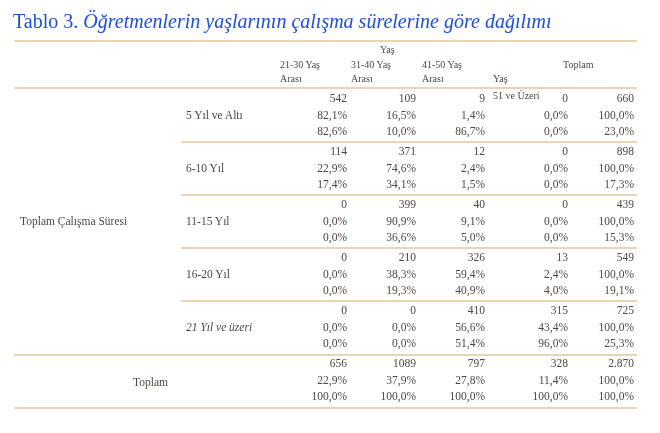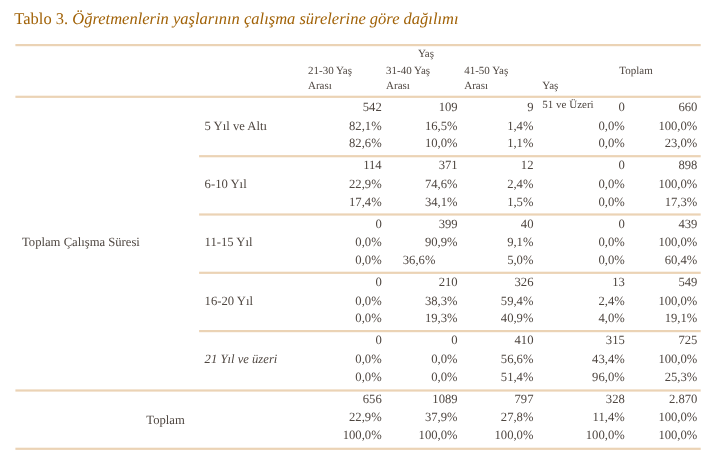--- a/index.html
+++ b/index.html
@@ -3,21 +3,21 @@
 <meta charset="utf-8">
 <style>
   html, body { margin: 0; padding: 0; background: #ffffff; }
   body {
     width: 660px; height: 433px; position: relative; overflow: hidden;
     font-family: "Liberation Serif", "DejaVu Serif", serif;
     color: #4e4640;
   }
   .caption {
     position: absolute; left: 13px; top: 10px;
-    font-size: 15px; color: #a16207; white-space: nowrap;
+    font-size: 20px; color: #1d4ed8; white-space: nowrap;
   }
   .caption .italic { font-style: italic; }
   .hline { position: absolute; height: 2px; background: #ebd3b5; }
   .txt { position: absolute; font-size: 11.5px; white-space: nowrap; line-height: 14px; }
   .r { text-align: right; }
   .hdr { position: absolute; font-size: 10px; text-align: left; line-height: 13px; }
 </style>
 </head>
 <body>
 
@@ -45,21 +45,21 @@
     <div class="txt r" style="left: 415px; width: 70px; top: 91px;">9</div>
     <div class="txt r" style="left: 498px; width: 70px; top: 91px;">0</div>
     <div class="txt r" style="left: 564px; width: 70px; top: 91px;">660</div>
     <div class="txt r" style="left: 277px; width: 70px; top: 107.5px;">82,1%</div>
     <div class="txt r" style="left: 346px; width: 70px; top: 107.5px;">16,5%</div>
     <div class="txt r" style="left: 415px; width: 70px; top: 107.5px;">1,4%</div>
     <div class="txt r" style="left: 498px; width: 70px; top: 107.5px;">0,0%</div>
     <div class="txt r" style="left: 564px; width: 70px; top: 107.5px;">100,0%</div>
     <div class="txt r" style="left: 277px; width: 70px; top: 124px;">82,6%</div>
     <div class="txt r" style="left: 346px; width: 70px; top: 124px;">10,0%</div>
-    <div class="txt r" style="left: 415px; width: 70px; top: 124px;">1,1%</div>
+    <div class="txt r" style="left: 415px; width: 70px; top: 124px;">86,7%</div>
     <div class="txt r" style="left: 498px; width: 70px; top: 124px;">0,0%</div>
     <div class="txt r" style="left: 564px; width: 70px; top: 124px;">23,0%</div>
     <div class="hline" style="left: 181px; width: 456px; top: 141px;"></div>
     <div class="txt" style="left: 186px; top: 161px;">6-10 Yıl</div>
     <div class="txt r" style="left: 277px; width: 70px; top: 144px;">114</div>
     <div class="txt r" style="left: 346px; width: 70px; top: 144px;">371</div>
     <div class="txt r" style="left: 415px; width: 70px; top: 144px;">12</div>
     <div class="txt r" style="left: 498px; width: 70px; top: 144px;">0</div>
     <div class="txt r" style="left: 564px; width: 70px; top: 144px;">898</div>
     <div class="txt r" style="left: 277px; width: 70px; top: 160.5px;">22,9%</div>
@@ -78,24 +78,24 @@
     <div class="txt r" style="left: 346px; width: 70px; top: 197px;">399</div>
     <div class="txt r" style="left: 415px; width: 70px; top: 197px;">40</div>
     <div class="txt r" style="left: 498px; width: 70px; top: 197px;">0</div>
     <div class="txt r" style="left: 564px; width: 70px; top: 197px;">439</div>
     <div class="txt r" style="left: 277px; width: 70px; top: 213.5px;">0,0%</div>
     <div class="txt r" style="left: 346px; width: 70px; top: 213.5px;">90,9%</div>
     <div class="txt r" style="left: 415px; width: 70px; top: 213.5px;">9,1%</div>
     <div class="txt r" style="left: 498px; width: 70px; top: 213.5px;">0,0%</div>
     <div class="txt r" style="left: 564px; width: 70px; top: 213.5px;">100,0%</div>
     <div class="txt r" style="left: 277px; width: 70px; top: 230px;">0,0%</div>
-    <div class="txt r" style="left: 346px; width: 70px; top: 230px; text-align: center;">36,6%</div>
+    <div class="txt r" style="left: 346px; width: 70px; top: 230px;">36,6%</div>
     <div class="txt r" style="left: 415px; width: 70px; top: 230px;">5,0%</div>
     <div class="txt r" style="left: 498px; width: 70px; top: 230px;">0,0%</div>
-    <div class="txt r" style="left: 564px; width: 70px; top: 230px;">60,4%</div>
+    <div class="txt r" style="left: 564px; width: 70px; top: 230px;">15,3%</div>
     <div class="hline" style="left: 181px; width: 456px; top: 247px;"></div>
     <div class="txt" style="left: 186px; top: 267px;">16-20 Yıl</div>
     <div class="txt r" style="left: 277px; width: 70px; top: 250px;">0</div>
     <div class="txt r" style="left: 346px; width: 70px; top: 250px;">210</div>
     <div class="txt r" style="left: 415px; width: 70px; top: 250px;">326</div>
     <div class="txt r" style="left: 498px; width: 70px; top: 250px;">13</div>
     <div class="txt r" style="left: 564px; width: 70px; top: 250px;">549</div>
     <div class="txt r" style="left: 277px; width: 70px; top: 266.5px;">0,0%</div>
     <div class="txt r" style="left: 346px; width: 70px; top: 266.5px;">38,3%</div>
     <div class="txt r" style="left: 415px; width: 70px; top: 266.5px;">59,4%</div>

